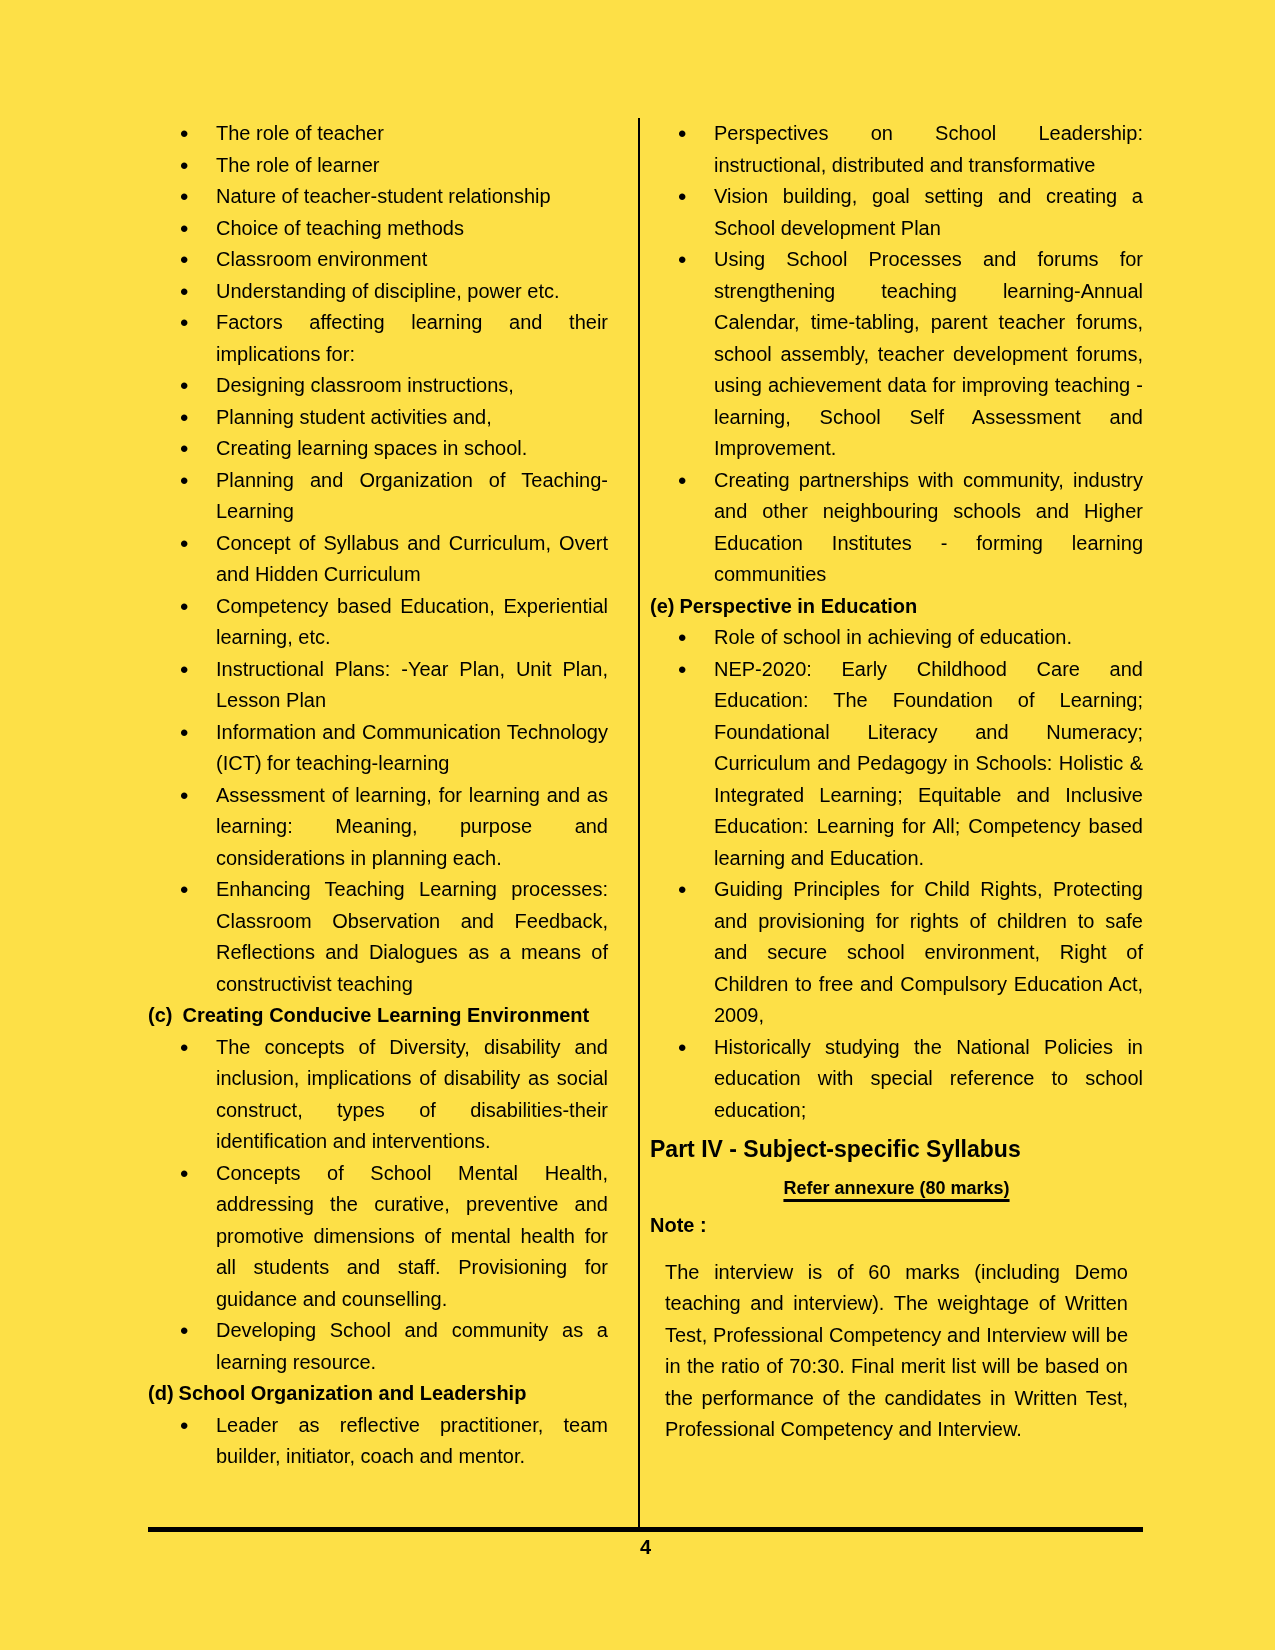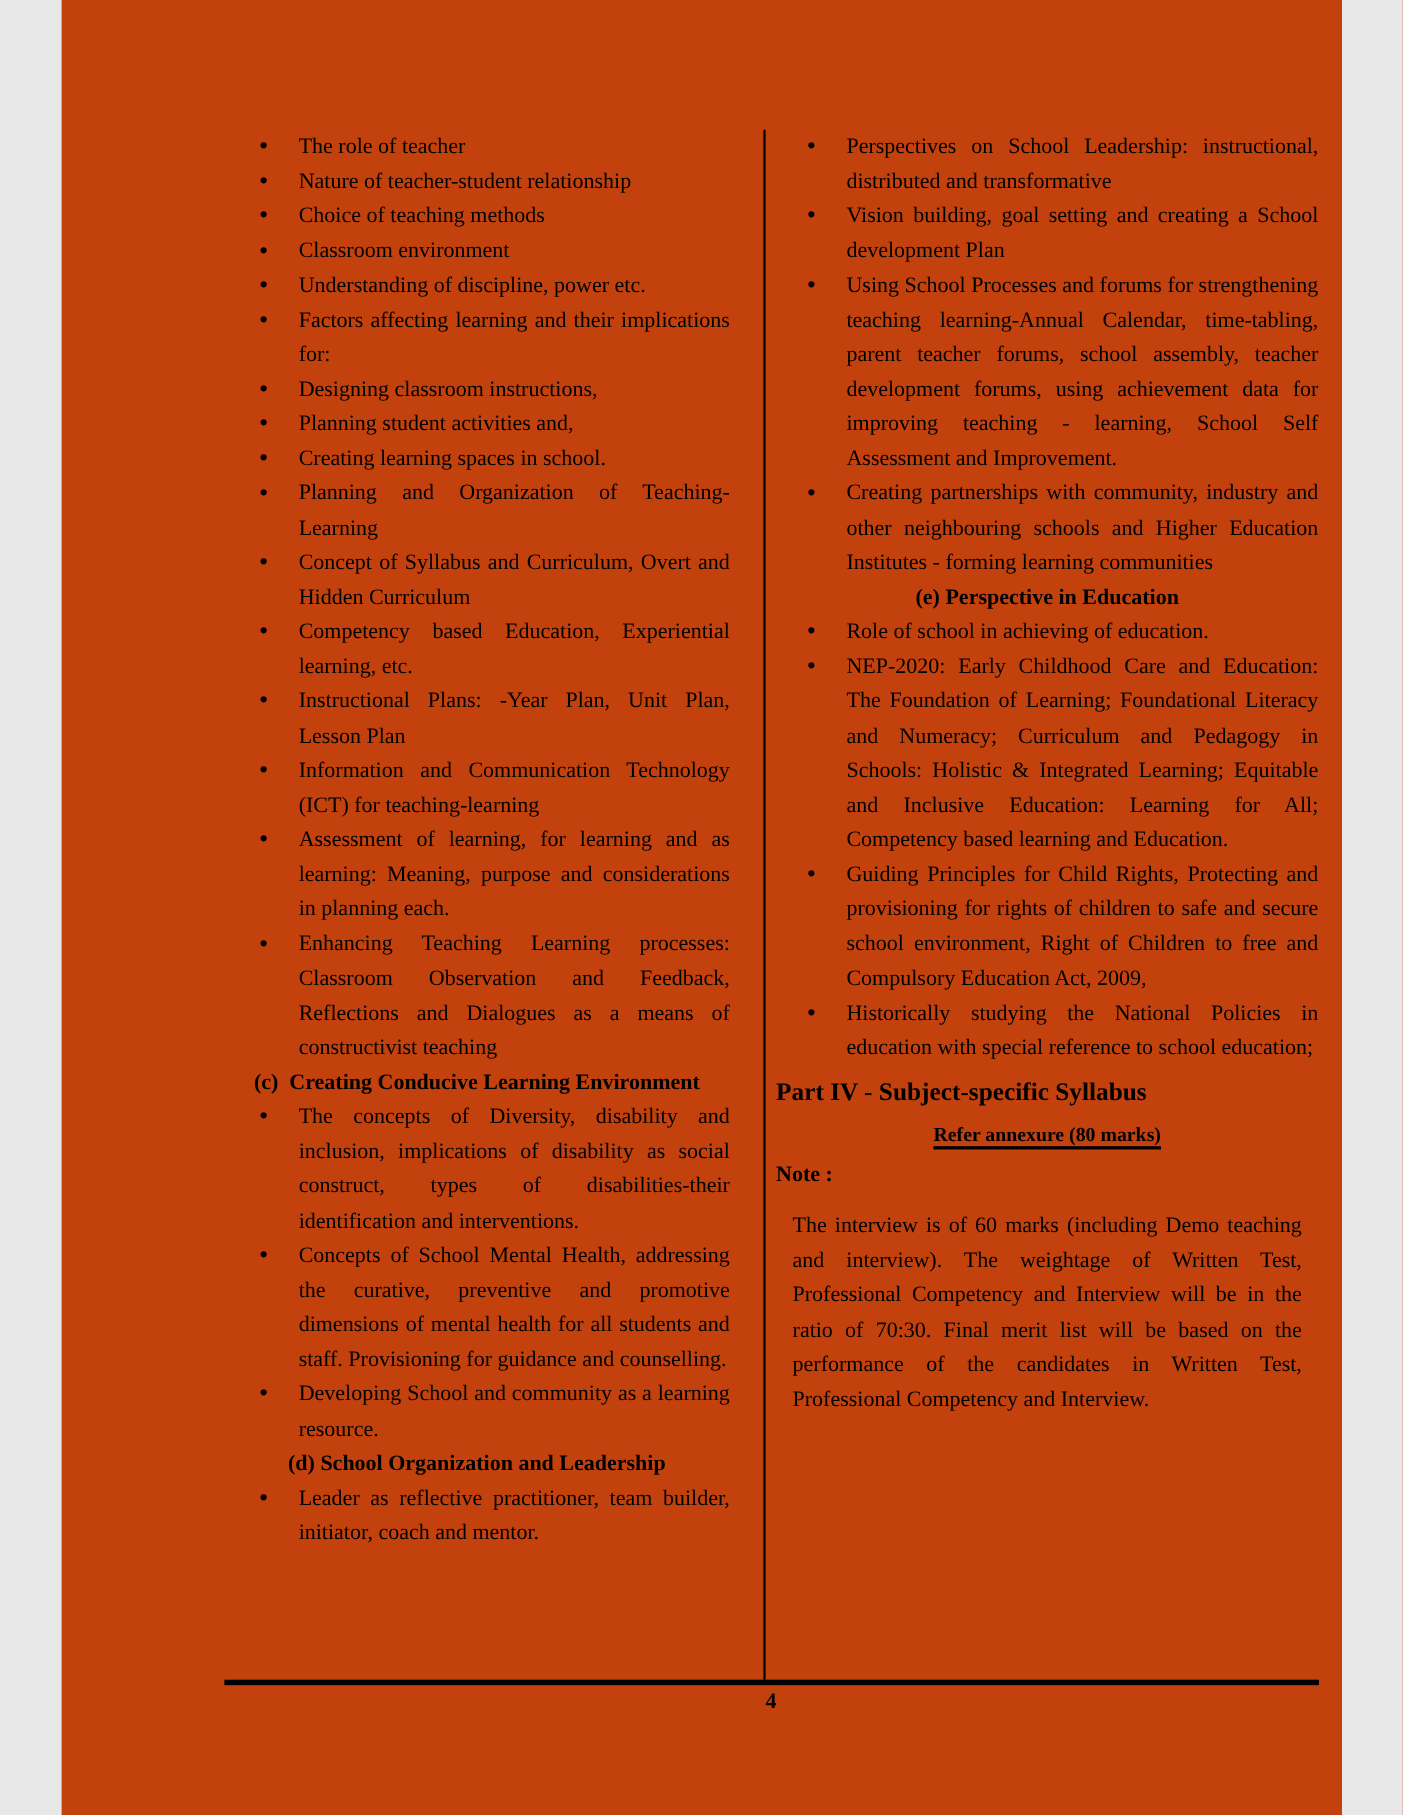--- a/index.html
+++ b/index.html
@@ -1,21 +1,21 @@
 <!DOCTYPE html>
 <html><head>
 <meta charset="utf-8">
 <style>
   html,body{margin:0;padding:0;background:#e8e8e8;}
   .page{
     position:relative;
-    width:1164px;height:1650px;
+    width:1275px;height:1650px;
     margin:0 auto;
-    background:#c2410c;
-    font-family:Liberation Serif, serif;
+    background:#fde047;
+    font-family:Liberation Sans, sans-serif;
     color:#000;
   }
   .content{
     position:absolute;
     left:148px;top:118px;
     width:995px;height:1409px;
     display:flex;
   }
   .col{box-sizing:border-box;font-size:20px;line-height:31.5px;}
   .col-left{
@@ -34,21 +34,21 @@
     text-align:justify;
   }
   ul.bullet-list li::before{
     content:"\2022";
     position:absolute;
     left:32px;top:0;
     font-size:24px;
   }
   .col-right ul.bullet-list li{padding-left:64px;}
   .col-right ul.bullet-list li::before{left:28px;}
-  .sec-head{margin:0;font-weight:bold;text-align:center;}
+  .sec-head{margin:0;font-weight:bold;text-align:left;}
   .sec-head .sec-title{margin-left:10px;}
   .sec-head-d .sec-title, .sec-head-e .sec-title{margin-left:5px;}
   .part-heading{
     margin:4px 0 0 0;
     font-size:23px;line-height:39px;
     font-weight:bold;
   }
   .annexure-heading{
     margin:0;
     font-size:18px;line-height:39px;
@@ -78,20 +78,21 @@
 </head>
 <body>
 
 <div class="page">
 
   <div class="content">
 
     <div class="col col-left">
       <ul class="bullet-list">
           <li>The role of teacher</li>
+          <li>The role of learner</li>
           <li>Nature of teacher-student relationship</li>
           <li>Choice of teaching methods</li>
           <li>Classroom environment</li>
           <li>Understanding of discipline, power etc.</li>
           <li>Factors affecting learning and their implications for:</li>
           <li>Designing classroom instructions,</li>
           <li>Planning student activities and,</li>
           <li>Creating learning spaces in school.</li>
           <li>Planning and Organization of Teaching-Learning</li>
           <li>Concept of Syllabus and Curriculum, Overt and Hidden Curriculum</li>

